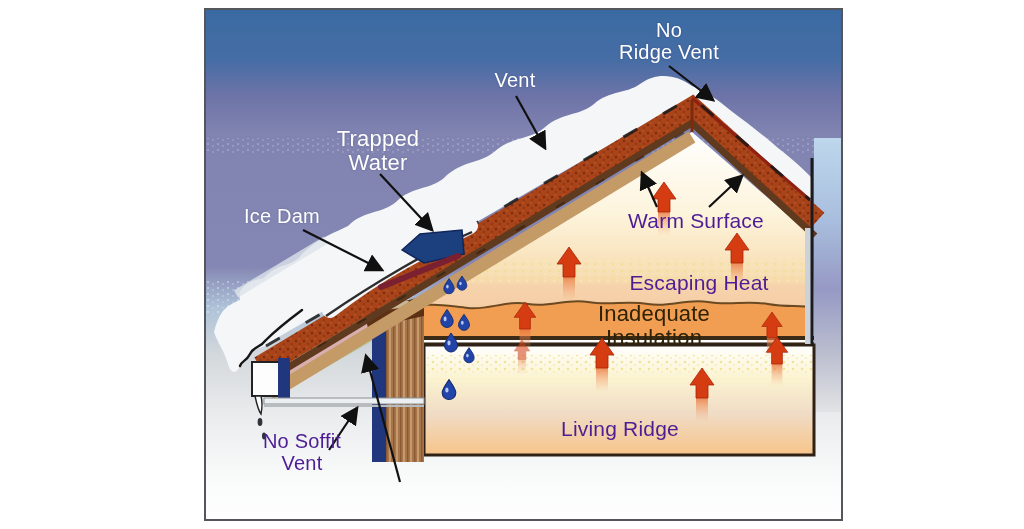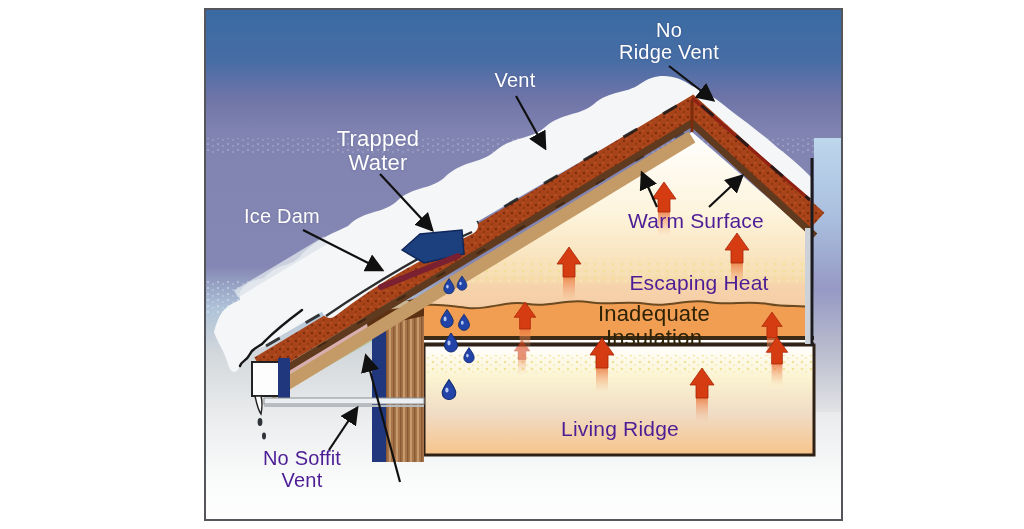--- a/index.html
+++ b/index.html
@@ -231,16 +231,16 @@
     <div class="lbl light s20" style="left:309px;top:71px">Vent</div>
     <div class="lbl light s20" style="left:463px;top:32px">No
 Ridge Vent</div>
     <div class="lbl light s19" style="left:172px;top:141px">Trapped
 Water</div>
     <div class="lbl light s20" style="left:76px;top:207px">Ice Dam</div>
     <div class="lbl dark s21" style="left:490px;top:211px">Warm Surface</div>
     <div class="lbl dark s21" style="left:493px;top:273px">Escaping Heat</div>
     <div class="lbl olive s19" style="left:448px;top:316px">Inadequate Insulation</div>
     <div class="lbl dark s21" style="left:414px;top:419px">Living Ridge</div>
-    <div class="lbl dark s20" style="left:96px;top:460px">No Soffit
+    <div class="lbl dark s20" style="left:96px;top:443px">No Soffit
 Vent</div>
   </div>
 </div>
 
 </body></html>

